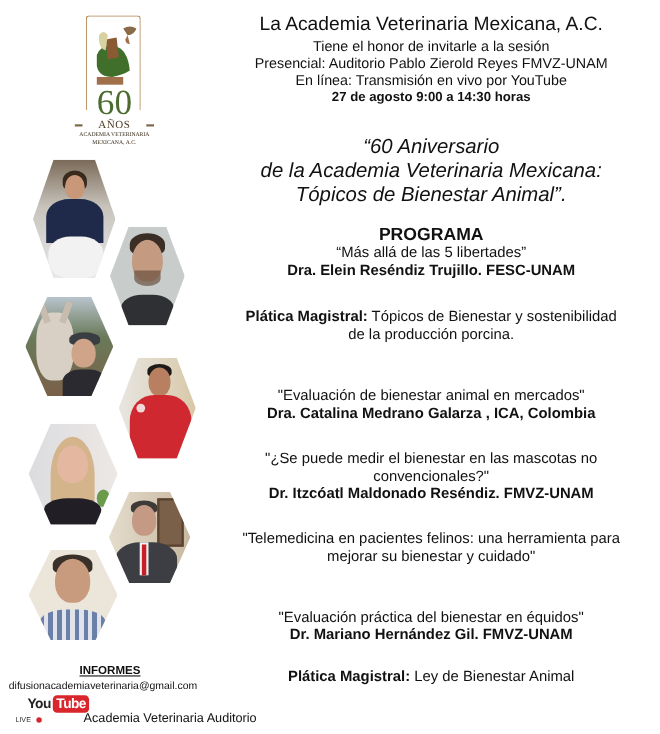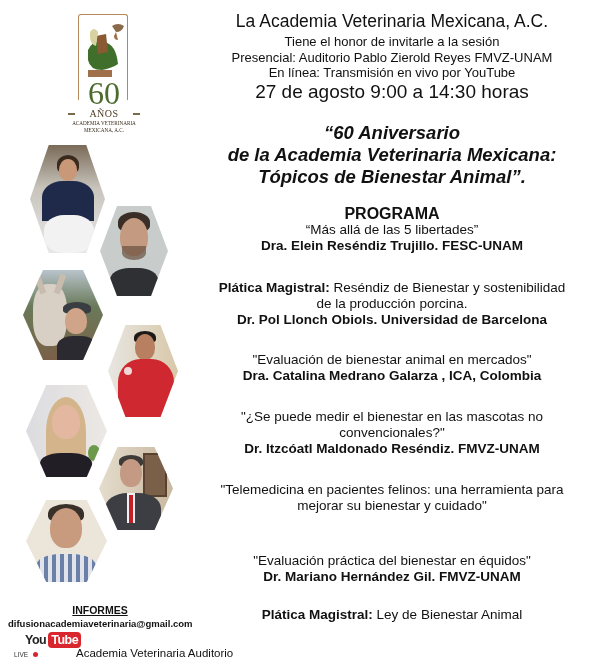--- a/index.html
+++ b/index.html
@@ -24,31 +24,31 @@
   .hex { position: absolute; clip-path: polygon(25% 0, 75% 0, 100% 50%, 75% 100%, 25% 100%, 0 50%); overflow: hidden; }
   .hex .bg { position: absolute; inset: 0; }
   .hex .head { position: absolute; border-radius: 50% 50% 45% 45%; }
   .hex .hair { position: absolute; border-radius: 50% 50% 30% 30%; }
   .hex .body { position: absolute; border-radius: 40% 40% 0 0; }
 
   
   .col { position: absolute; left: 192px; width: 400px; text-align: center; }
   .title { top: 11px; font-size: 17.5px; font-weight: normal; }
   .subline { font-size: 13px; line-height: 15px; }
-  .date { top: 81px; font-size: 19px; font-weight: normal; }
-  .event-title { top: 122px; font-size: 18.5px; font-weight: bold; font-style: italic; line-height: 22px; }
+  .date { top: 81px; font-size: 12px; font-weight: bold; }
+  .event-title { top: 122px; font-size: 18.5px; font-weight: normal; font-style: italic; line-height: 22px; }
   .programa { top: 205px; font-size: 16px; font-weight: bold; }
   .talk { font-size: 13.5px; line-height: 16px; }
   .speaker { font-size: 13.5px; line-height: 16px; font-weight: bold; }
   .b { font-weight: bold; }
 
   
   .informes { position: absolute; left: 0; top: 604px; width: 200px; text-align: center;
     font-size: 10.5px; font-weight: bold; text-decoration: underline; }
-  .email { position: absolute; left: 8px; top: 618px; font-size: 9.5px; font-weight: bold; }
+  .email { position: absolute; left: 8px; top: 618px; font-size: 9.5px; font-weight: normal; }
   .yt { position: absolute; left: 25px; top: 632px; display: flex; align-items: center; }
   .yt-you { font-size: 12.5px; font-weight: bold; letter-spacing: -0.5px; color: #222; }
   .yt-tube { background: #d8262c; color: #fff; font-size: 12.5px; font-weight: bold; padding: 1px 3px;
     border-radius: 4px; margin-left: 2px; letter-spacing: -0.5px; }
   .live { position: absolute; left: 14px; top: 651px; font-size: 6.5px; color: #333; display: flex; align-items: center; gap: 5px; }
   .live-dot { width: 5px; height: 5px; border-radius: 50%; background: #d8262c; }
   .channel { position: absolute; left: 76px; top: 647px; font-size: 11.5px; }
 </style>
 </head>
 <body>
@@ -147,23 +147,22 @@
 </div>
 
 <div class="col programa">PROGRAMA</div>
 
 <div class="col" style="top:222px;">
   <div class="talk">“Más allá de las 5 libertades”</div>
   <div class="speaker">Dra. Elein Reséndiz Trujillo. FESC-UNAM</div>
 </div>
 
 <div class="col" style="top:280px;">
-  <div class="talk"><span class="b">Plática Magistral:</span><span> Reséndiz de Bienestar y sostenibilidad</span></div>
+  <div class="talk"><span class="b">Plática Magistral:</span><span> Tópicos de Bienestar y sostenibilidad</span></div>
   <div class="talk">de la producción porcina.</div>
-  <div class="speaker">Dr. Pol Llonch Obiols. Universidad de Barcelona</div>
 </div>
 
 <div class="col" style="top:352px;">
   <div class="talk">"Evaluación de bienestar animal en mercados"</div>
   <div class="speaker">Dra. Catalina Medrano Galarza , ICA, Colombia</div>
 </div>
 
 <div class="col" style="top:409px;">
   <div class="talk">"¿Se puede medir el bienestar en las mascotas no</div>
   <div class="talk">convencionales?"</div>

